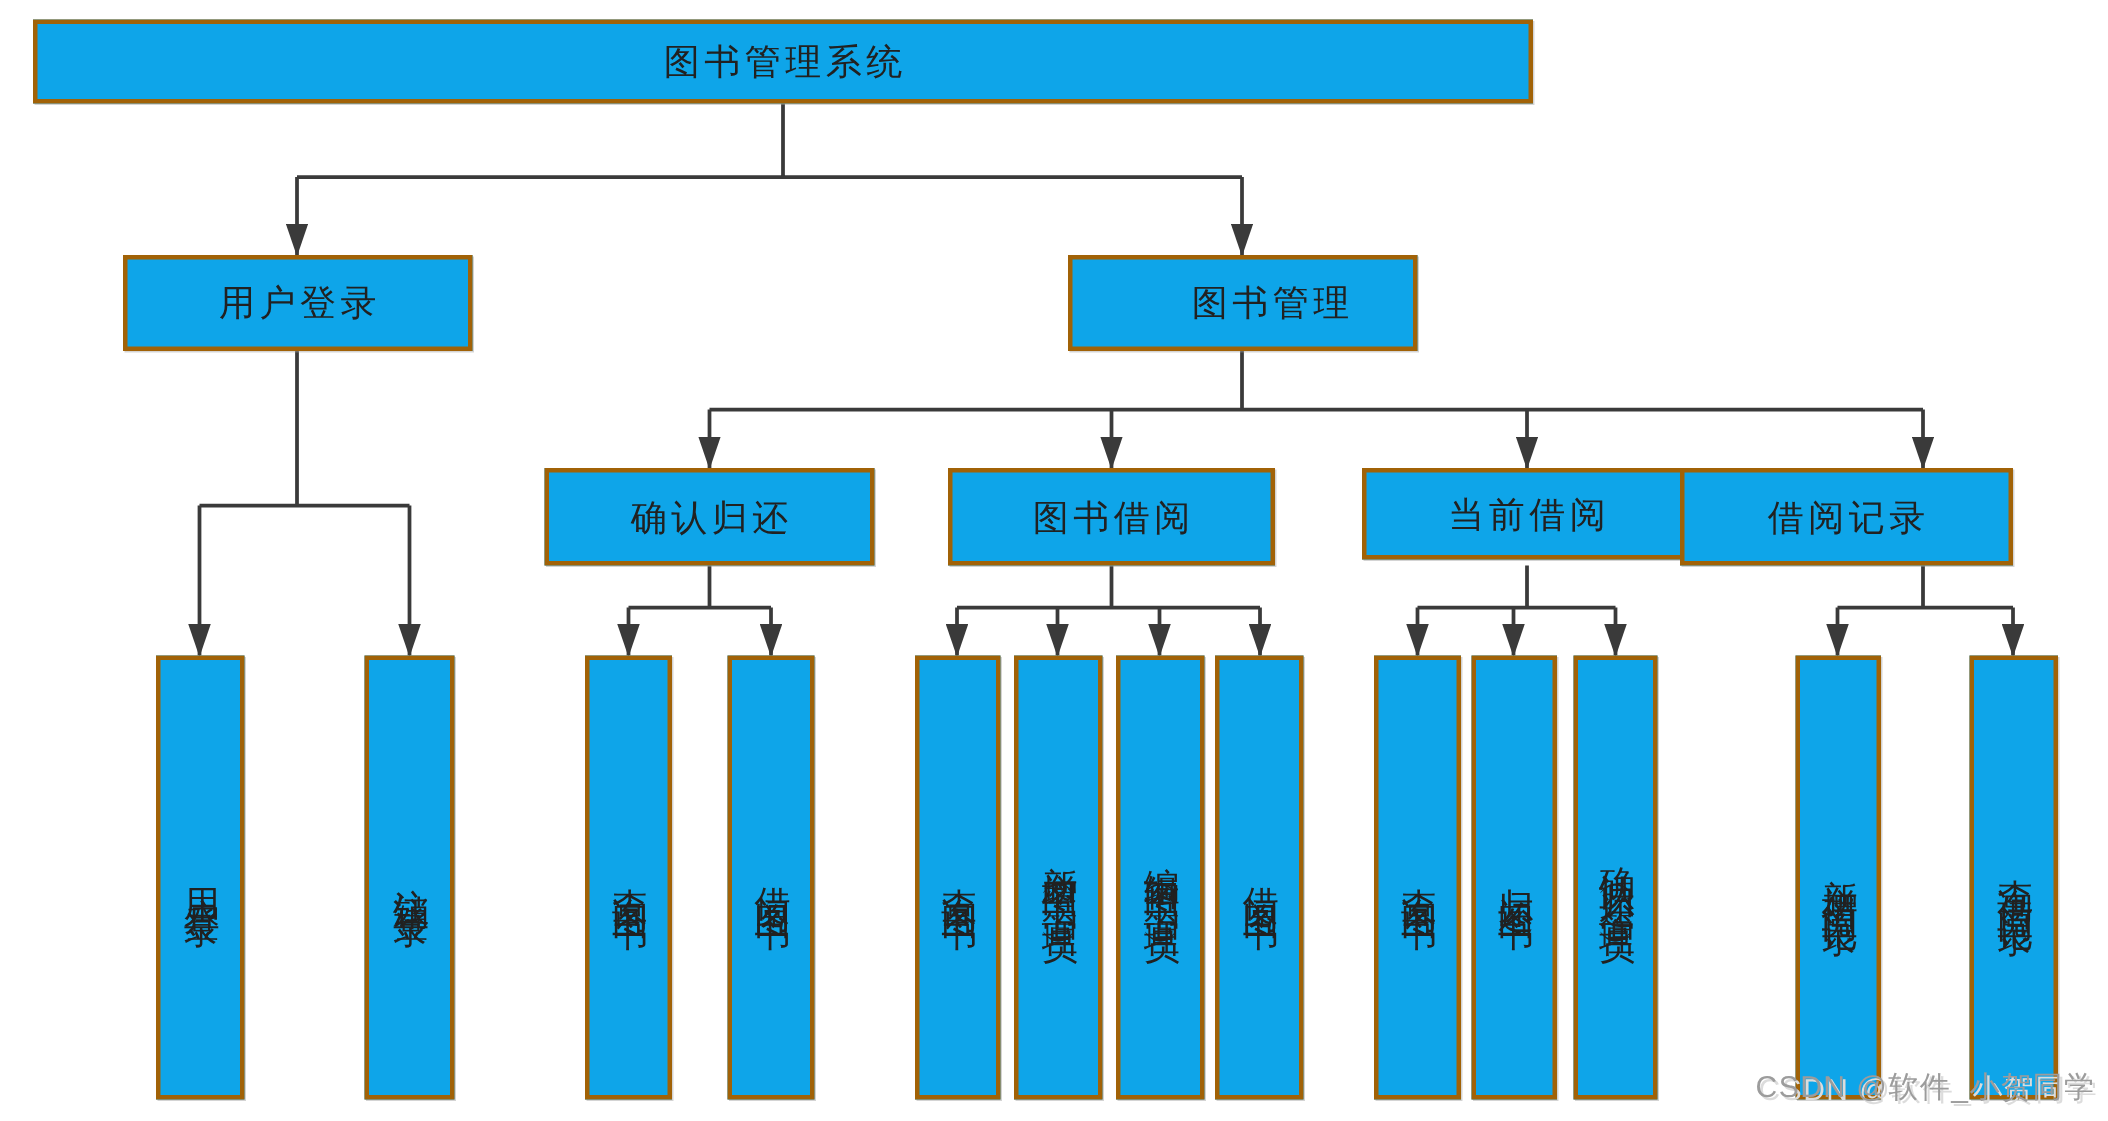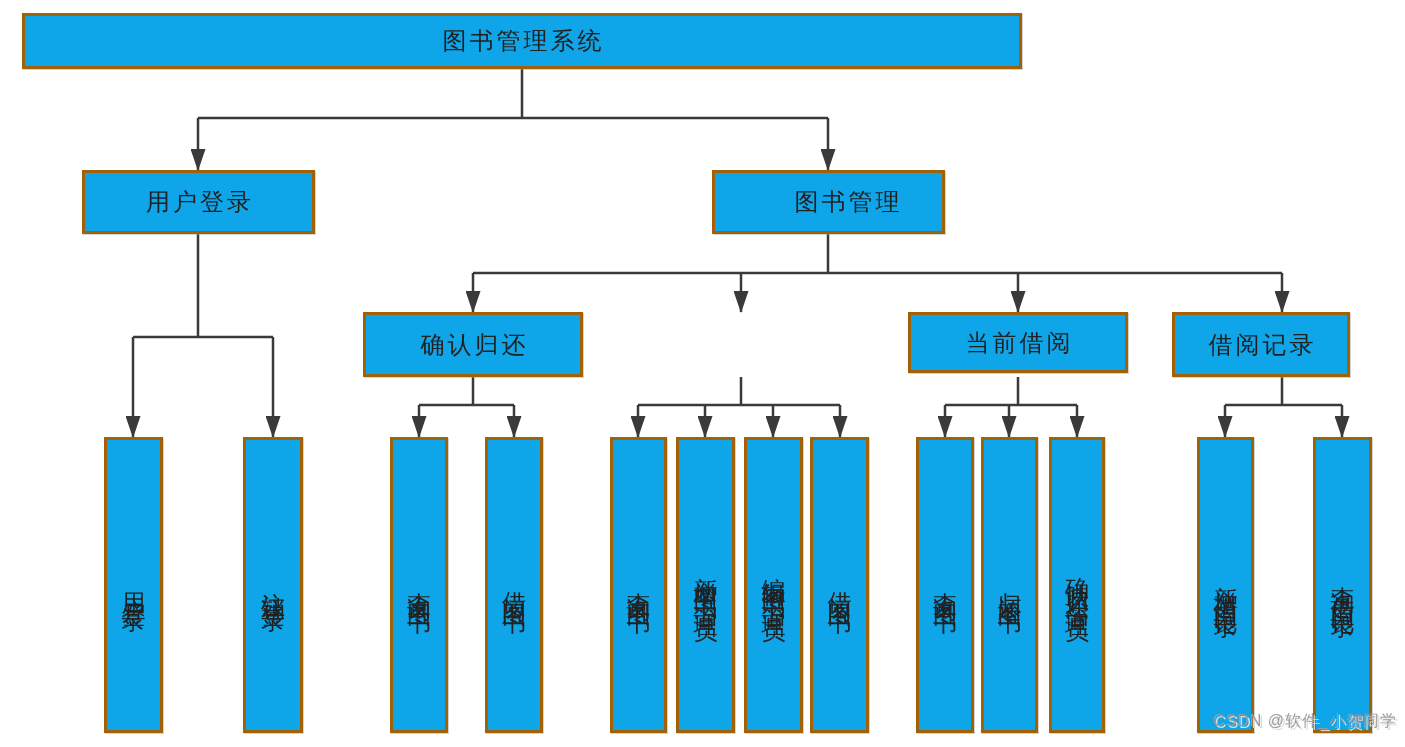--- a/index.html
+++ b/index.html
@@ -31,21 +31,21 @@
     writing-mode:vertical-rl;
     text-orientation:mixed;
     font-size:24px;
     letter-spacing:6px;
     color:#212121;
     line-height:1;
   }
   #watermark{
     position:absolute;
     right:8px;top:711px;
-    font-size:16px;
+    font-size:20px;
     color:#9c9c9c;
     letter-spacing:1px;
     text-shadow:2px 2px 0 #dcdcdc;
     white-space:nowrap;
   }
 </style>
 </head>
 <body>
 
 <div id="canvas">
@@ -100,24 +100,27 @@
   <div class="node h" style="left:82px;top:170px;width:233px;height:64px;">
     <span>用户登录</span>
   </div>
   <div class="node h" style="left:712px;top:170px;width:233px;height:64px;padding-left:37px;">
     <span>图书管理</span>
   </div>
 
   <div class="node h" style="left:363px;top:312px;width:220px;height:65px;">
     <span>确认归还</span>
   </div>
+  <div class="node h" style="left:632px;top:312px;width:218px;height:65px;">
+    <span>图书借阅</span>
+  </div>
   <div class="node h" style="left:908px;top:312px;width:220px;height:61px;">
     <span>当前借阅</span>
   </div>
-  <div class="node h" style="left:1172px;top:312px;width:178px;height:65px;">
+  <div class="node h" style="left:1120px;top:312px;width:222px;height:65px;">
     <span>借阅记录</span>
   </div>
 
   <div class="node v" style="left:104px;top:437px;width:59px;height:296px;">
     <span>用户登录</span>
   </div>
   <div class="node v" style="left:243px;top:437px;width:60px;height:296px;">
     <span>注销登录</span>
   </div>
 

